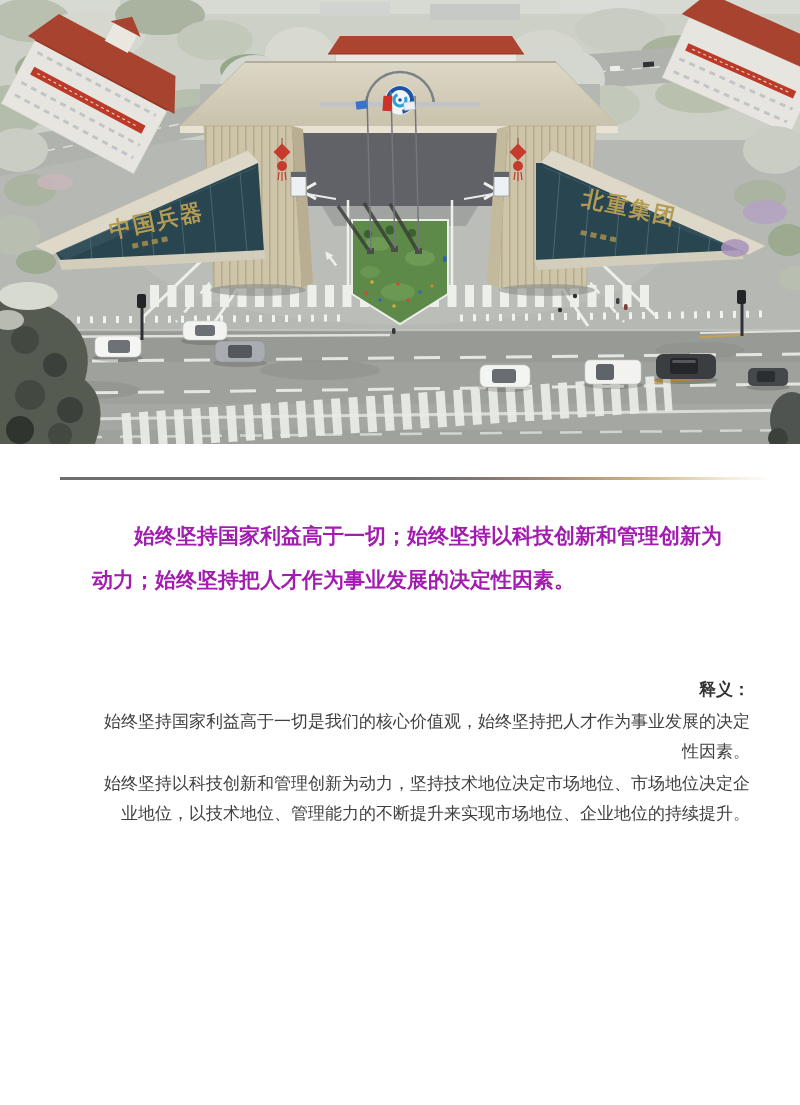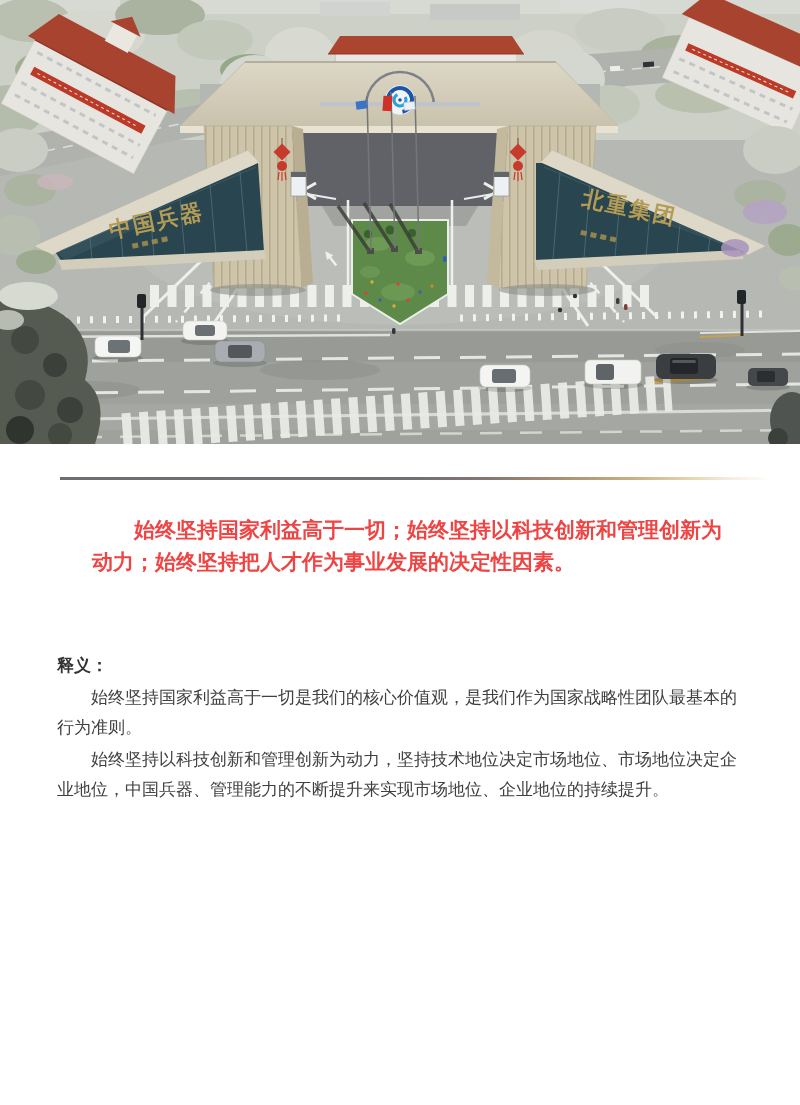--- a/index.html
+++ b/index.html
@@ -11,24 +11,24 @@
   .hero{margin:0;padding:0;}
   .hero svg{display:block;}
   .divider{
     height:3px;border:none;margin:33px 28px 0 60px;
     background:linear-gradient(to right,
       #6e6e72 0%, #707074 50%, #857672 60%, #a98e74 70%,
       #c9ad82 80%, #e3d2ae 88%, #f4ecdd 94%, rgba(250,248,243,0) 100%);
   }
   .motto{
     margin:34px 64px 0 92px;
-    font-size:21px;font-weight:bold;line-height:32px;
-    color:#ef4444;text-indent:2em;
-  }
-  .interp{margin:78px 50px 18px 57px;}
+    font-size:21px;font-weight:bold;line-height:44px;
+    color:#a21caf;text-indent:2em;
+  }
+  .interp{margin:78px 50px 18px 57px;text-align:right;}
   .interp-label{
     font-size:17px;font-weight:bold;color:#333333;
     line-height:20px;margin:0 0 7px 0;
   }
   .interp-para{
     font-size:17px;line-height:30px;color:#404040;
     margin:2px 0 0 0;text-indent:2em;
   }
   .sign-text{
     font-family:"Liberation Sans","DejaVu Sans",sans-serif;
@@ -415,17 +415,17 @@
     </g>
   </svg>
   </figure>
 
   <div class="divider"></div>
 
   <p class="motto">始终坚持国家利益高于一切；始终坚持以科技创新和管理创新为动力；始终坚持把人才作为事业发展的决定性因素。</p>
 
   <section class="interp">
     <h3 class="interp-label">释义：</h3>
-    <p class="interp-para">始终坚持国家利益高于一切是我们的核心价值观，是我们作为国家战略性团队最基本的行为准则。</p>
-    <p class="interp-para">始终坚持以科技创新和管理创新为动力，坚持技术地位决定市场地位、市场地位决定企业地位，中国兵器、管理能力的不断提升来实现市场地位、企业地位的持续提升。</p>
+    <p class="interp-para">始终坚持国家利益高于一切是我们的核心价值观，始终坚持把人才作为事业发展的决定性因素。</p>
+    <p class="interp-para">始终坚持以科技创新和管理创新为动力，坚持技术地位决定市场地位、市场地位决定企业地位，以技术地位、管理能力的不断提升来实现市场地位、企业地位的持续提升。</p>
   </section>
 
 </div>
 
 </body></html>

